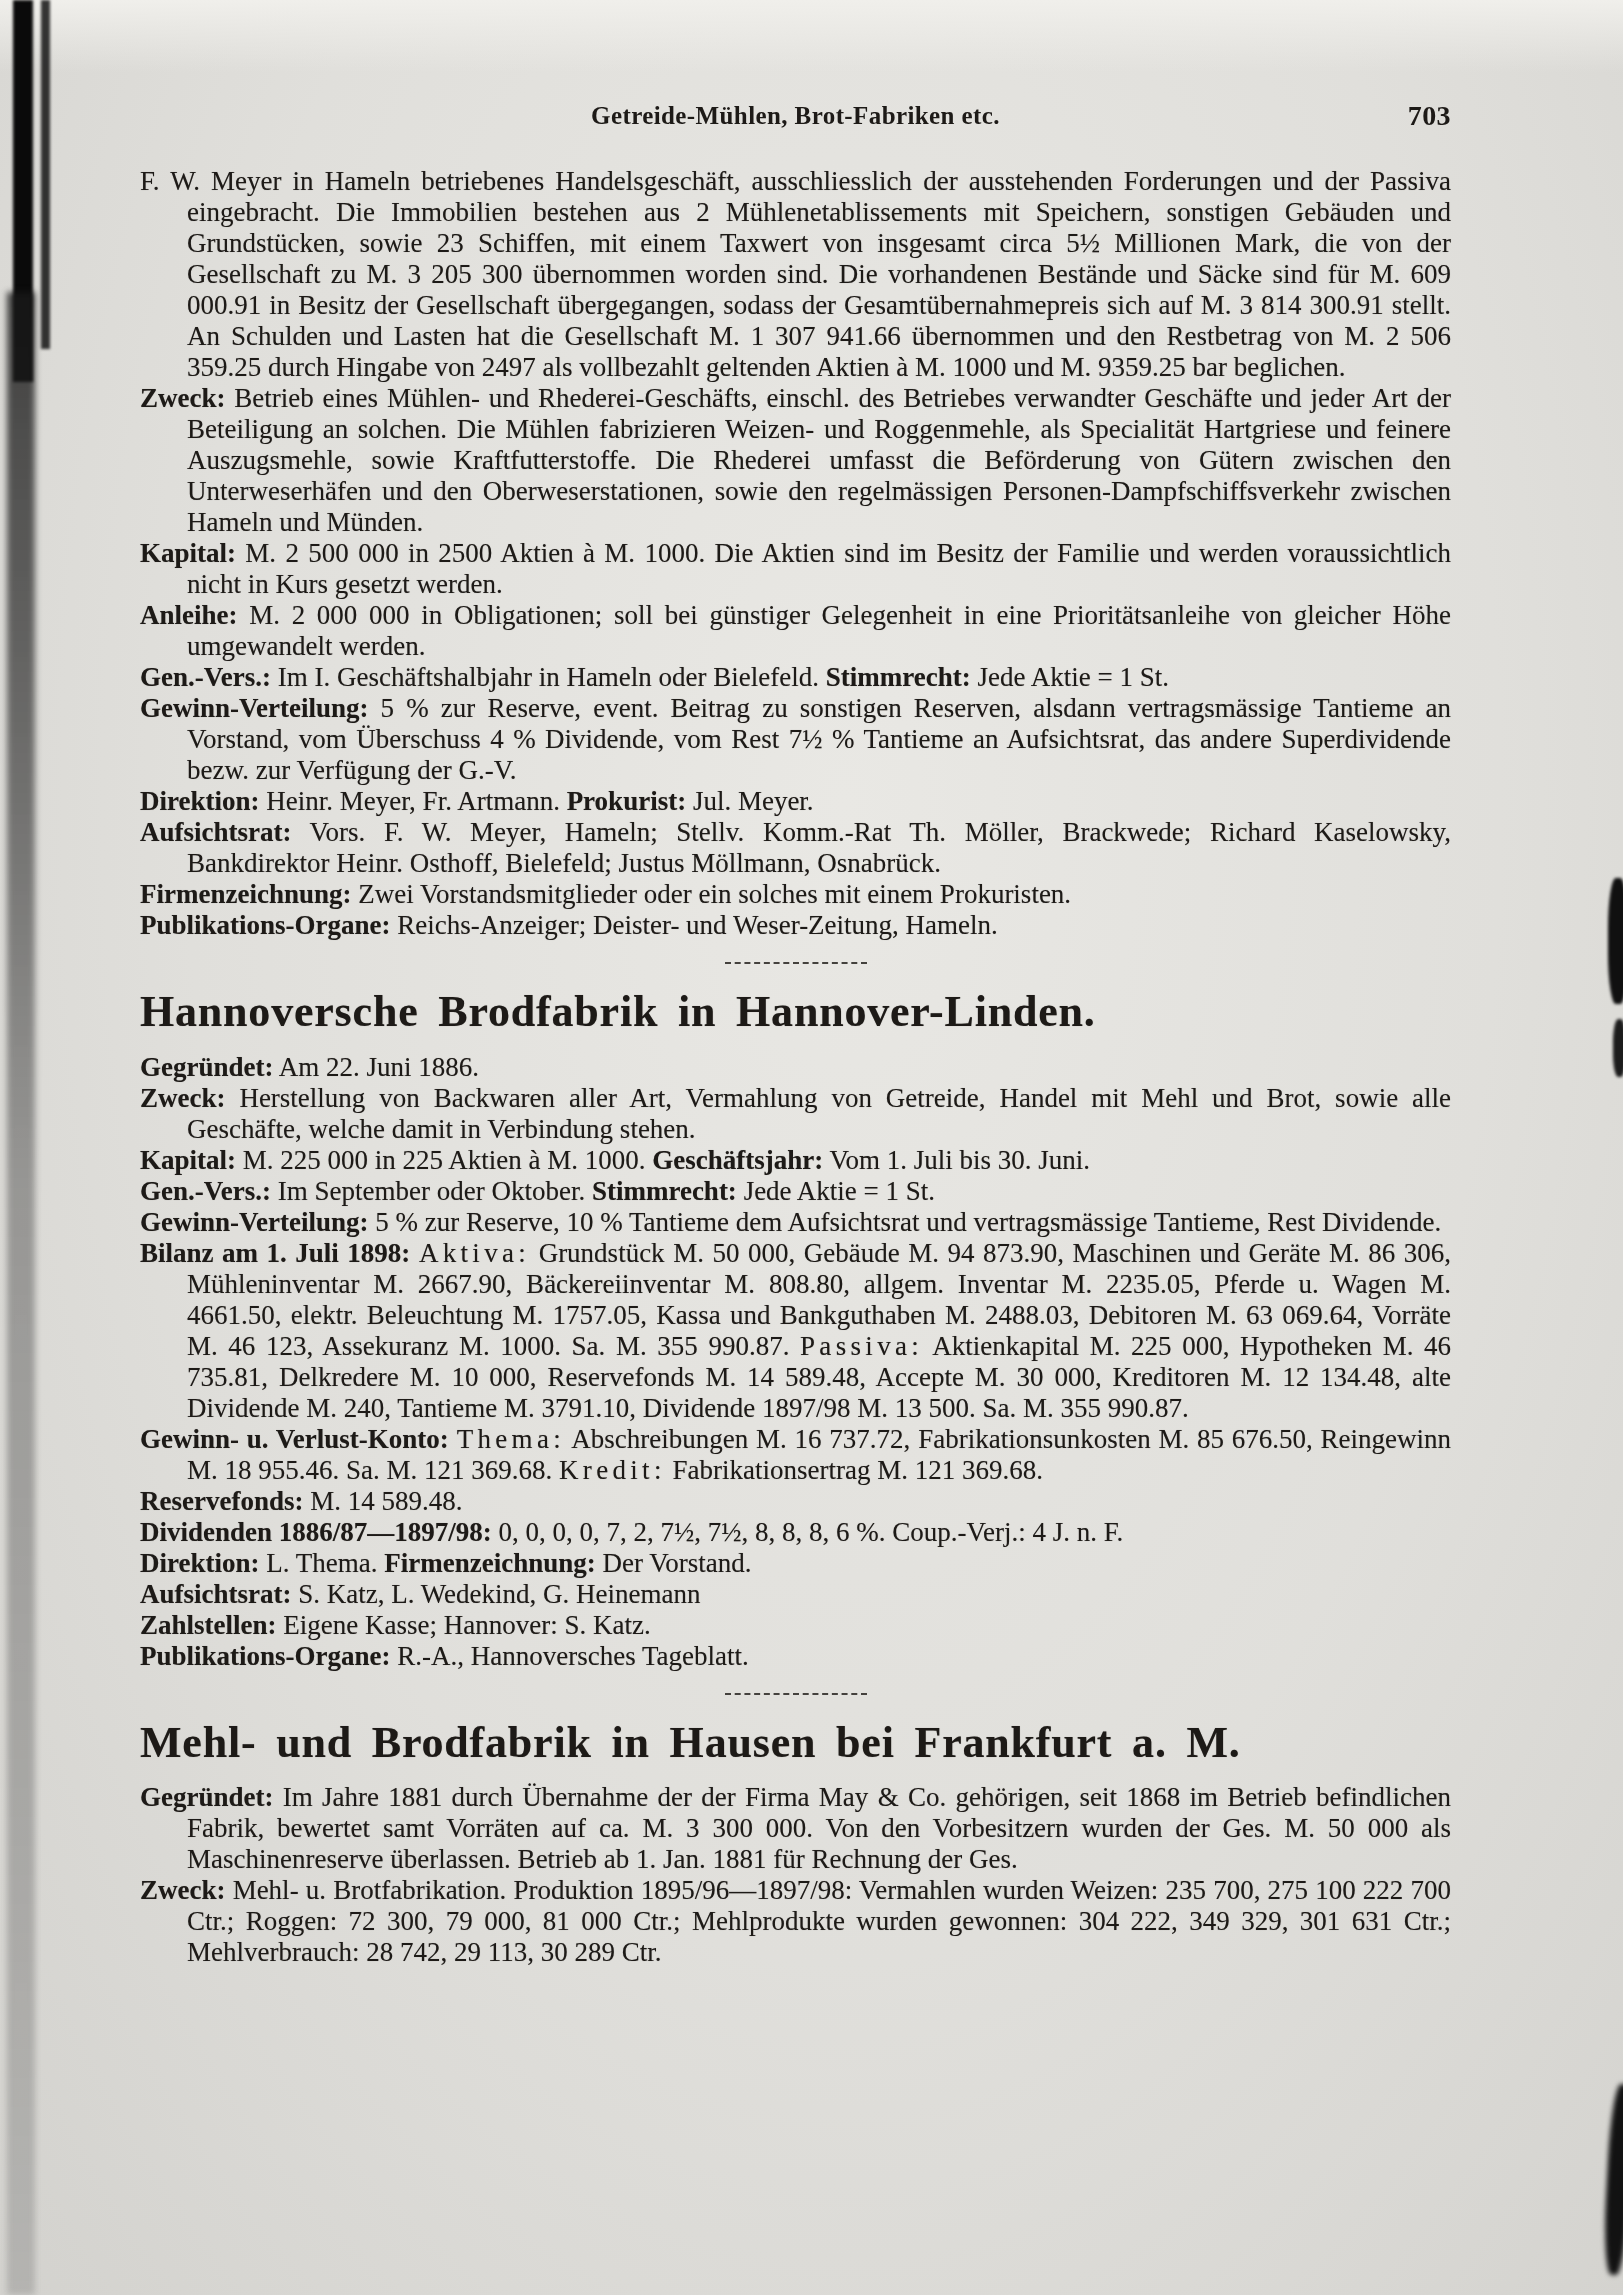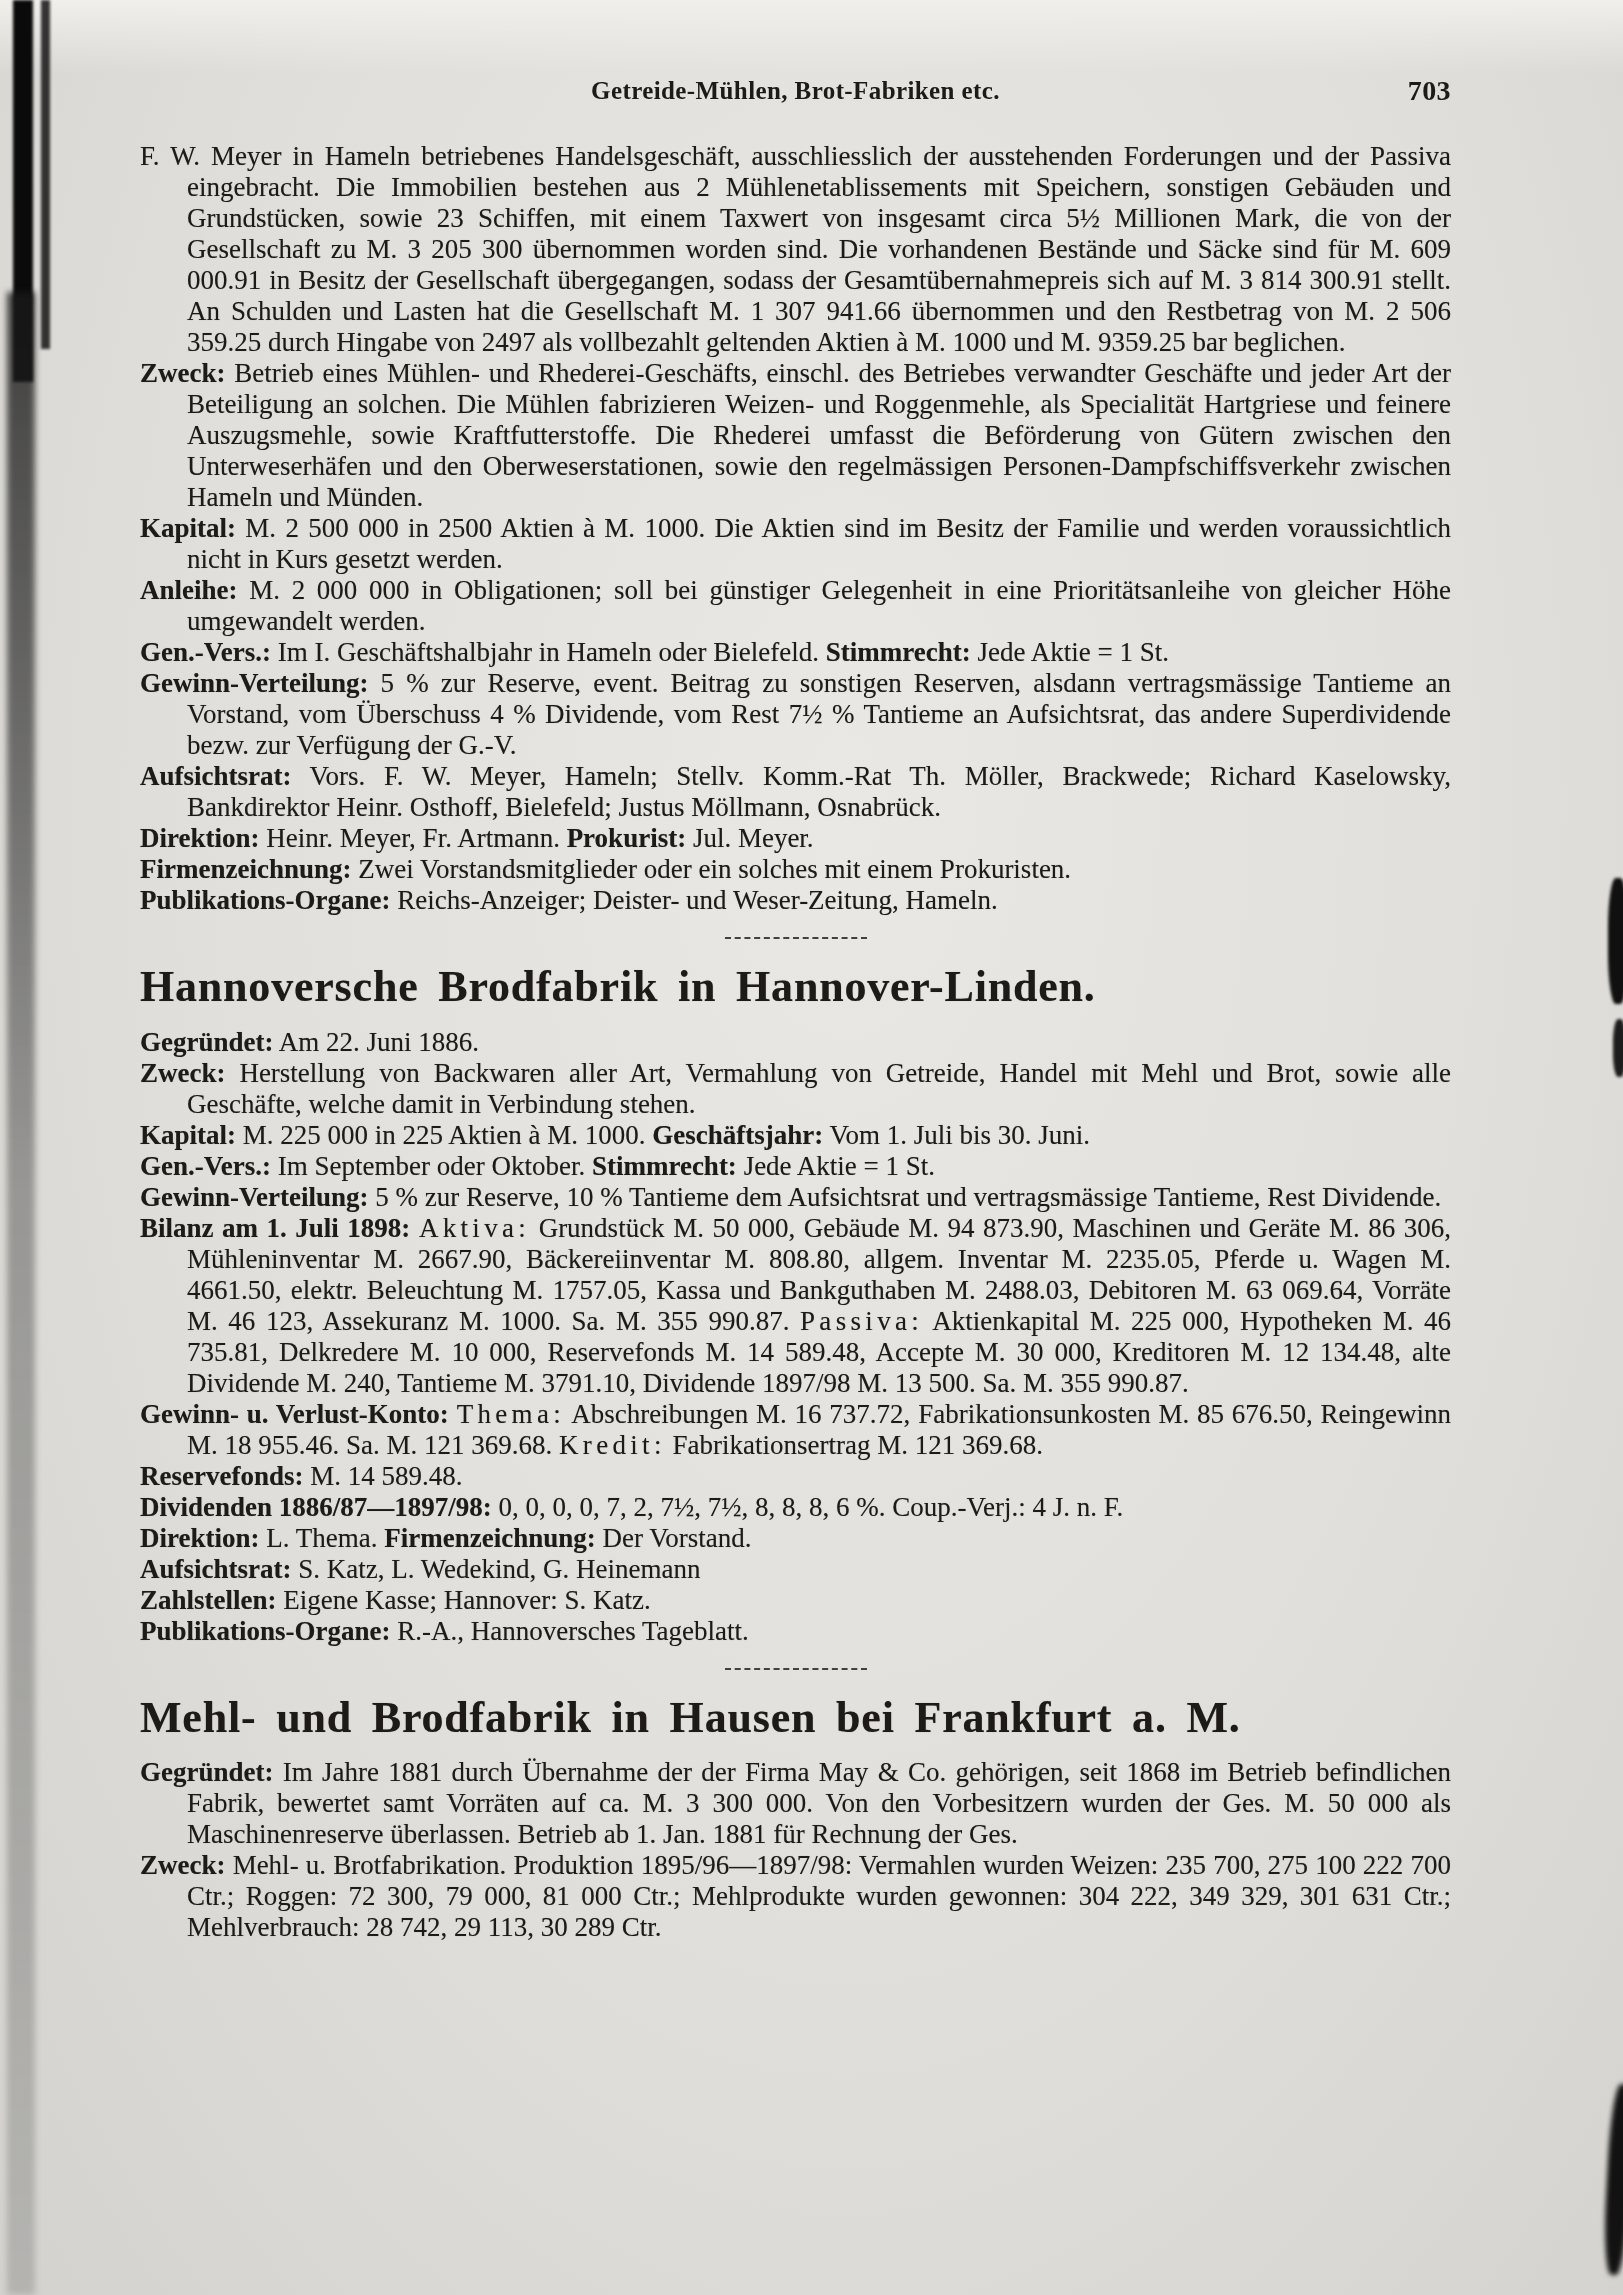--- a/index.html
+++ b/index.html
@@ -37,20 +37,21 @@
   }
 
   .running-header {
     position: relative;
     text-align: center;
     font-weight: bold;
     font-size: 25px;
     line-height: 32px;
     margin-bottom: 34px;
     letter-spacing: 0.4px;
+    margin-top: 25px;
   }
   .page-number {
     position: absolute;
     right: 0; top: 0;
     font-weight: bold;
     font-size: 28px;
   }
 
   .para {
     font-size: 27px;
@@ -101,22 +102,22 @@
     </div>
 
     <section>
       <div>
           <p class="para"><span class="">F. W. Meyer in Hameln betriebenes Handelsgeschäft, ausschliesslich der ausstehenden Forderungen und der Passiva eingebracht. Die Immobilien bestehen aus 2 Mühlenetablissements mit Speichern, sonstigen Gebäuden und Grundstücken, sowie 23 Schiffen, mit einem Taxwert von insgesamt circa 5½ Millionen Mark, die von der Gesellschaft zu M. 3 205 300 übernommen worden sind. Die vorhandenen Bestände und Säcke sind für M. 609 000.91 in Besitz der Gesellschaft übergegangen, sodass der Gesamtübernahmepreis sich auf M. 3 814 300.91 stellt. An Schulden und Lasten hat die Gesellschaft M. 1 307 941.66 übernommen und den Restbetrag von M. 2 506 359.25 durch Hingabe von 2497 als vollbezahlt geltenden Aktien à M. 1000 und M. 9359.25 bar beglichen.</span></p>
           <p class="para"><span class="lbl ">Zweck:</span><span class=""> Betrieb eines Mühlen- und Rhederei-Geschäfts, einschl. des Betriebes verwandter Geschäfte und jeder Art der Beteiligung an solchen. Die Mühlen fabrizieren Weizen- und Roggenmehle, als Specialität Hartgriese und feinere Auszugsmehle, sowie Kraftfutterstoffe. Die Rhederei umfasst die Beförderung von Gütern zwischen den Unterweserhäfen und den Oberweserstationen, sowie den regelmässigen Personen-Dampfschiffsverkehr zwischen Hameln und Münden.</span></p>
           <p class="para"><span class="lbl ">Kapital:</span><span class=""> M. 2 500 000 in 2500 Aktien à M. 1000. Die Aktien sind im Besitz der Familie und werden voraussichtlich nicht in Kurs gesetzt werden.</span></p>
           <p class="para"><span class="lbl ">Anleihe:</span><span class=""> M. 2 000 000 in Obligationen; soll bei günstiger Gelegenheit in eine Prioritätsanleihe von gleicher Höhe umgewandelt werden.</span></p>
           <p class="para"><span class="lbl ">Gen.-Vers.:</span><span class=""> Im I. Geschäftshalbjahr in Hameln oder Bielefeld. </span><span class="lbl ">Stimmrecht:</span><span class=""> Jede Aktie = 1 St.</span></p>
           <p class="para"><span class="lbl ">Gewinn-Verteilung:</span><span class=""> 5 % zur Reserve, event. Beitrag zu sonstigen Reserven, alsdann vertragsmässige Tantieme an Vorstand, vom Überschuss 4 % Dividende, vom Rest 7½ % Tantieme an Aufsichtsrat, das andere Superdividende bezw. zur Verfügung der G.-V.</span></p>
+          <p class="para"><span class="lbl ">Direktion:</span><span class=""> Heinr. Meyer, Fr. Artmann. </span><span class="lbl ">Prokurist:</span><span class=""> Jul. Meyer.</span></p>
           <p class="para"><span class="lbl ">Aufsichtsrat:</span><span class=""> Vors. F. W. Meyer, Hameln; Stellv. Komm.-Rat Th. Möller, Brackwede; Richard Kaselowsky, Bankdirektor Heinr. Osthoff, Bielefeld; Justus Möllmann, Osnabrück.</span></p>
-          <p class="para"><span class="lbl ">Direktion:</span><span class=""> Heinr. Meyer, Fr. Artmann. </span><span class="lbl ">Prokurist:</span><span class=""> Jul. Meyer.</span></p>
           <p class="para"><span class="lbl ">Firmenzeichnung:</span><span class=""> Zwei Vorstandsmitglieder oder ein solches mit einem Prokuristen.</span></p>
           <p class="para"><span class="lbl ">Publikations-Organe:</span><span class=""> Reichs-Anzeiger; Deister- und Weser-Zeitung, Hameln.</span></p>
         </div>
     </section>
 
     <div class="divider"></div>
 
     <section>
       <h2 class="entry-title">Hannoversche Brodfabrik in Hannover-Linden.</h2>
       <div>

